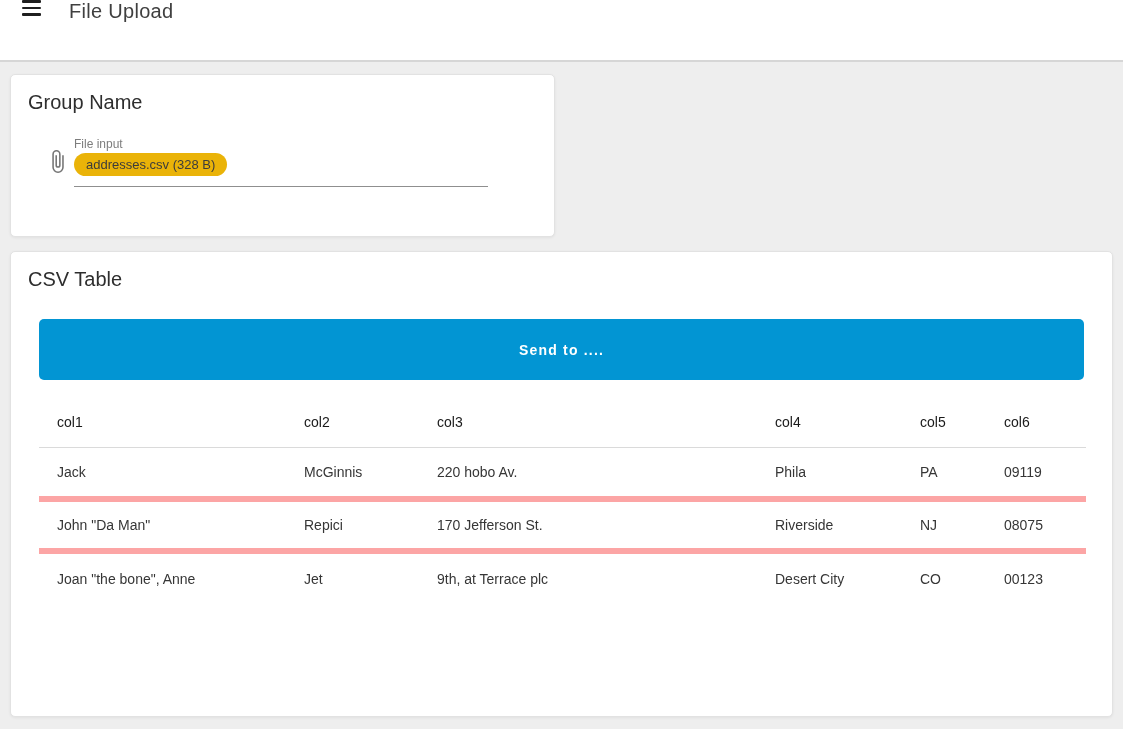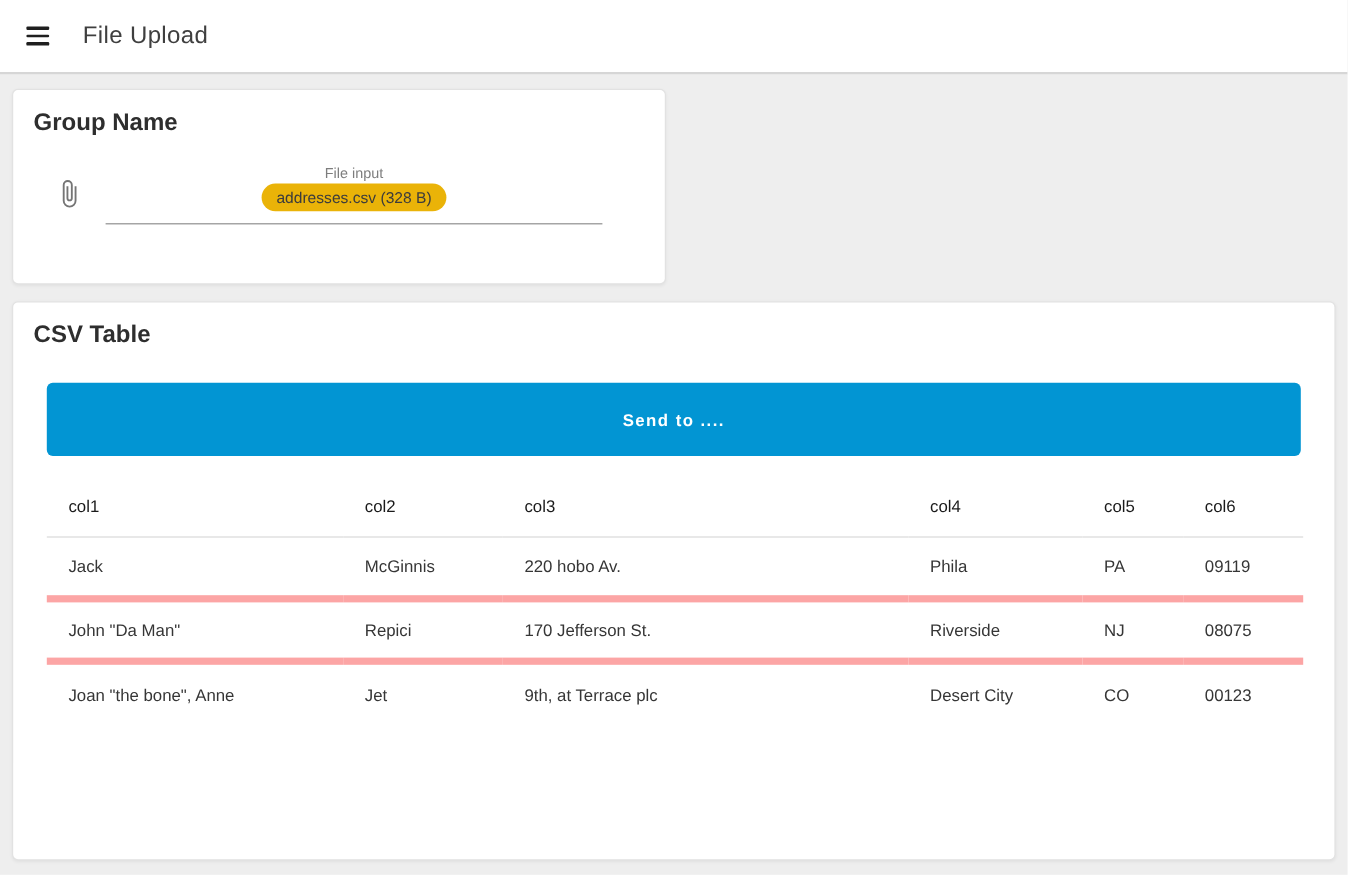--- a/index.html
+++ b/index.html
@@ -10,21 +10,21 @@
     font-family: "Liberation Sans", sans-serif;
     overflow: hidden;
   }
 
   
   .appbar {
     height: 62px;
     background: #ffffff;
     border-bottom: 2px solid #d6d6d6;
     display: flex;
-    align-items: center;
+    align-items: flex-start;
     padding-left: 22px;
   }
   .hamburger {
     width: 20px; height: 16px;
     display: flex; flex-direction: column; justify-content: space-between;
     cursor: pointer;
   }
   .hamburger span {
     display: block; width: 19px; height: 2.6px;
     background: #1f1f1f; border-radius: 1px;
@@ -40,38 +40,37 @@
   .card {
     background: #ffffff;
     border: 1px solid #e2e2e2;
     border-radius: 5px;
     box-shadow: 0 1px 3px rgba(0,0,0,0.06);
   }
   .card-title {
     font-size: 20px;
     color: #2e2e2e;
     padding: 16px 16px 0 17px;
-    font-weight: bold;
   }
 
   
   .upload-card {
     width: 545px; height: 163px;
     margin: 12px 0 0 10px;
     position: relative;
   }
   .file-row {
     display: flex;
     align-items: flex-start;
     padding-left: 34px;
     margin-top: 23px;
     cursor: pointer;
   }
   .paperclip { margin-top: 12px; flex: 0 0 auto; }
-  .file-control { margin-left: 18px; width: 414px; text-align: center; }
+  .file-control { margin-left: 4px; width: 414px; }
   .file-label { font-size: 12px; color: #7d7d7d; line-height: 14px; }
   .chip {
     display: inline-block;
     background: #eab308;
     border-radius: 12px;
     padding: 4px 12px;
     font-size: 13px;
     color: #3c3c3c;
     margin-top: 2px;
     cursor: pointer;

